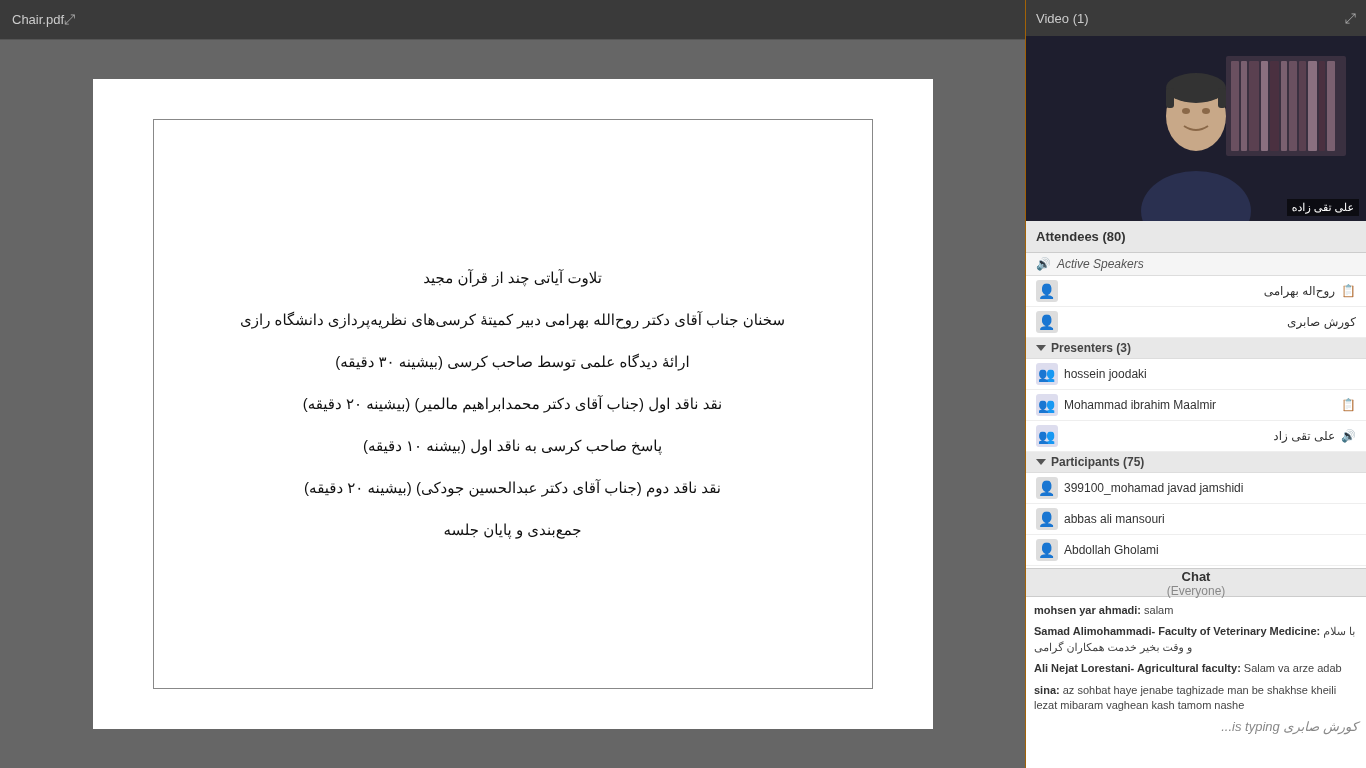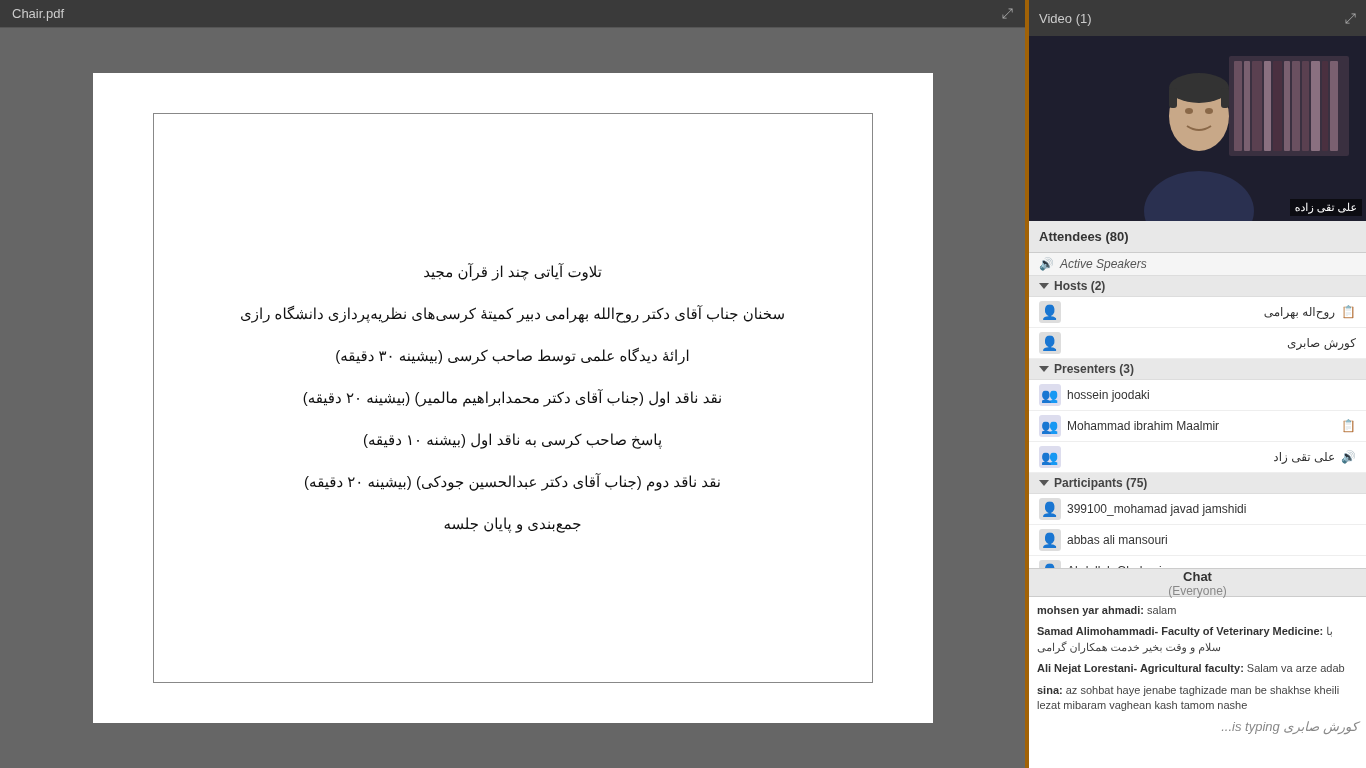--- a/index.html
+++ b/index.html
@@ -16,25 +16,25 @@
     
     #left-panel {
       width: 1025px;
       height: 768px;
       background: #2b2b2b;
       display: flex;
       flex-direction: column;
     }
 
     #left-header {
-      height: 28px;
+      height: 40px;
       background: #3a3a3a;
       display: flex;
       align-items: center;
-      justify-content: space-between;
+      justify-content: flex-start;
       padding: 0 12px;
       border-bottom: 1px solid #555;
     }
 
     #left-title {
       color: #ccc;
       font-size: 13px;
     }
 
     #left-expand-btn {
@@ -86,21 +86,21 @@
       line-height: 1.6;
     }
 
     
     #right-panel {
       width: 341px;
       height: 768px;
       background: #f0f0f0;
       display: flex;
       flex-direction: column;
-      border-left: 4px solid #a16207;
+      border-left: 1px solid #a16207;
     }
 
     
     #video-section {
       background: #2b2b2b;
     }
 
     #video-header {
       height: 36px;
       background: #3a3a3a;
@@ -408,24 +408,20 @@
         <span>Attendees</span>&nbsp;<span>(80)</span>
       </span>
     </div>
     <div id="attendees-list">
 
       <div class="active-speakers-row">
         <span class="speaker-icon">🔊</span>
         <span class="active-speakers-label">Active Speakers</span>
       </div>
 
-      <div class="section-row">
-        <span class="triangle-down"></span>
-        <span class="section-row-label">Hosts (2)</span>
-      </div>
 
       <div class="participant-row">
         <div class="participant-avatar">
           <span class="avatar-icon">👤</span>
         </div>
         <span class="participant-name">روح‌اله بهرامی</span>
         <span class="action-icon-red">📋</span>
       </div>
 
       <div class="participant-row">

